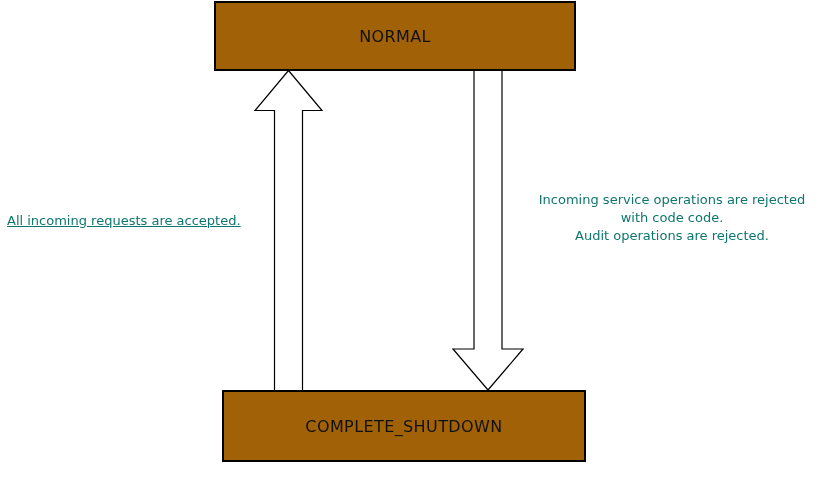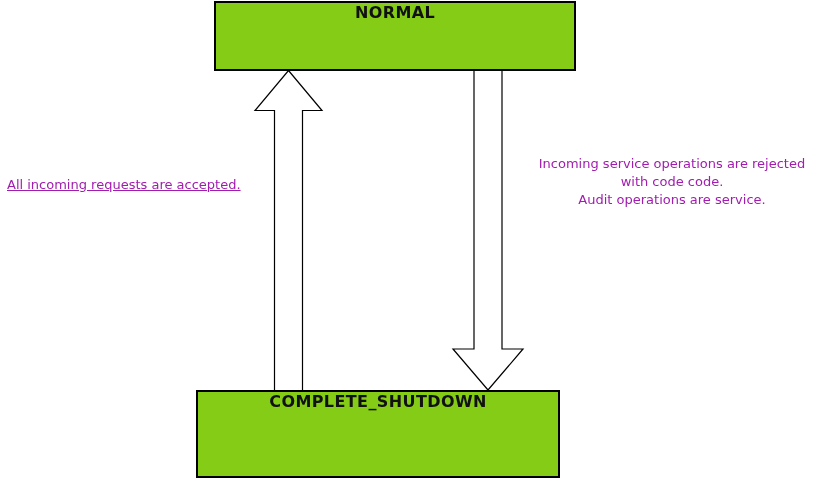--- a/index.html
+++ b/index.html
@@ -26,45 +26,46 @@
   .arrows polygon {
     fill: #ffffff;
     stroke: #000000;
     stroke-width: 1.2;
     stroke-linejoin: miter;
   }
   .node {
     position: absolute;
     box-sizing: border-box;
     border: 2px solid #000000;
-    background: #84cc16;
+    background: #a16207;
     display: flex;
+    align-items: center;
     justify-content: center;
     font-size: 16px;
     letter-spacing: 0.4px;
     color: #111111;
-    font-weight: bold;
   }
   .node-normal {
     left: 214px;
     top: 1px;
     width: 362px;
     height: 70px;
   }
   .node-shutdown {
-    left: 196px;
+    left: 222px;
     top: 390px;
     width: 364px;
-    height: 88px;
+    height: 72px;
   }
   .edge-label {
     position: absolute;
     font-size: 13px;
     line-height: 18px;
-    color: #a21caf;
+    color: #0f766e;
+    margin-top: 36px;
   }
   .edge-label-left {
     left: 7px;
     top: 176px;
     width: 260px;
     text-align: left;
     white-space: nowrap;
     text-decoration: underline;
   }
   .edge-label-right {
@@ -92,16 +93,16 @@
 
   <div class="node node-shutdown">
     <span>COMPLETE_SHUTDOWN</span>
   </div>
 
   <div class="edge-label edge-label-left">All incoming requests are accepted.</div>
 
   <div class="edge-label edge-label-right">
     <div>Incoming service operations are rejected</div>
     <div>with code code.</div>
-    <div>Audit operations are service.</div>
+    <div>Audit operations are rejected.</div>
   </div>
 
 </div>
 
 </body></html>

